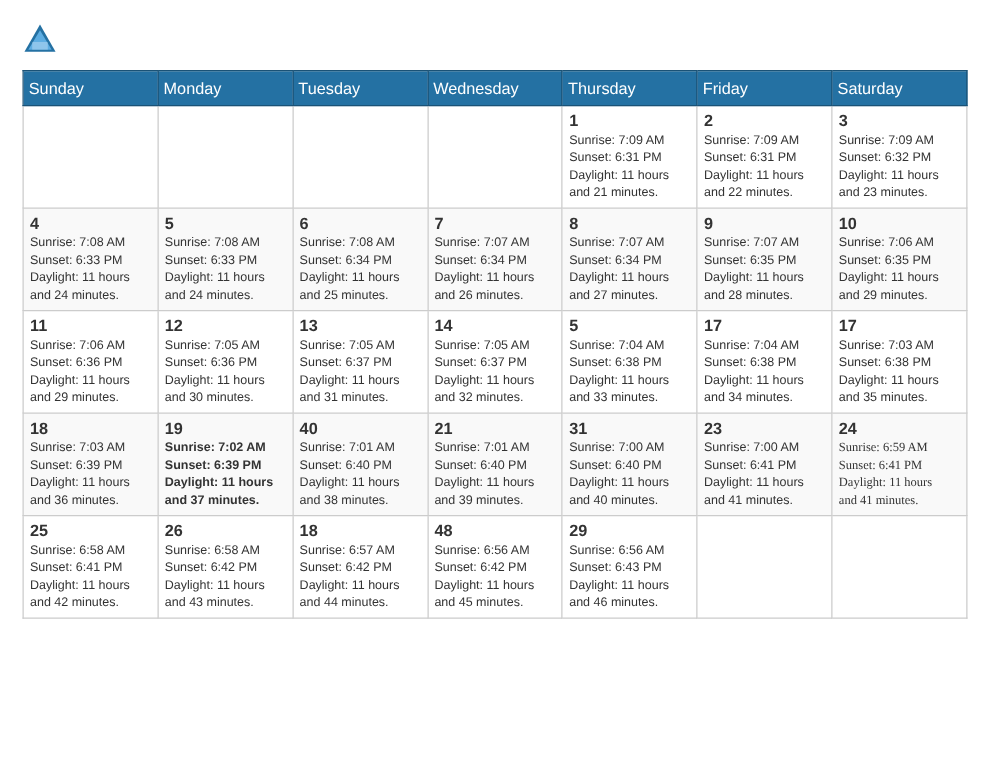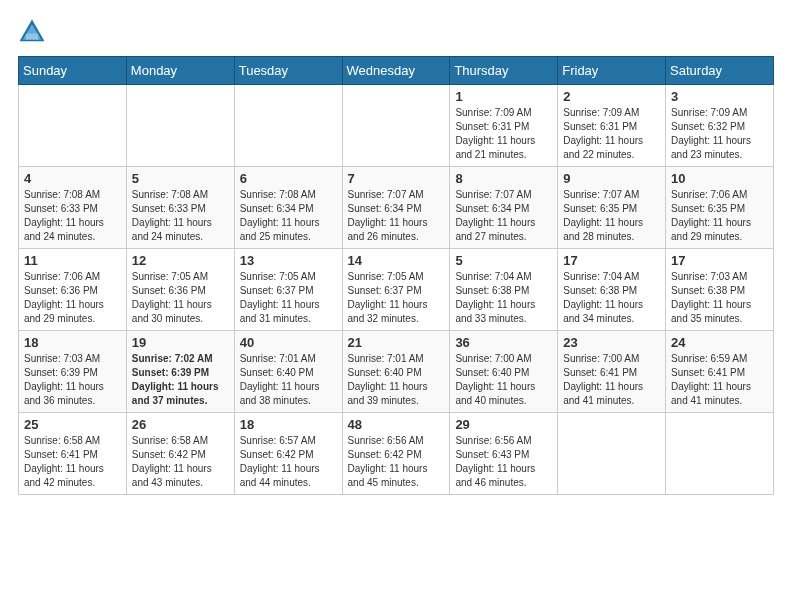--- a/index.html
+++ b/index.html
@@ -278,36 +278,36 @@
 and 38 minutes.</div>
           </td>
           <td>
             <span class="day-number">21</span>
             <div class="day-info" style="white-space: pre-line;">Sunrise: 7:01 AM
 Sunset: 6:40 PM
 Daylight: 11 hours
 and 39 minutes.</div>
           </td>
           <td>
-            <span class="day-number">36</span>
+            <span class="day-number">31</span>
             <div class="day-info" style="white-space: pre-line;">Sunrise: 7:00 AM
 Sunset: 6:40 PM
 Daylight: 11 hours
 and 40 minutes.</div>
           </td>
           <td>
             <span class="day-number">23</span>
             <div class="day-info" style="white-space: pre-line;">Sunrise: 7:00 AM
 Sunset: 6:41 PM
 Daylight: 11 hours
 and 41 minutes.</div>
           </td>
           <td>
             <span class="day-number">24</span>
-            <div class="day-info" style="white-space: pre-line;">Sunrise: 6:59 AM
+            <div class="day-info" style="white-space: pre-line; font-family: Liberation Serif, serif;">Sunrise: 6:59 AM
 Sunset: 6:41 PM
 Daylight: 11 hours
 and 41 minutes.</div>
           </td>
         </tr>
         <tr>
           <td>
             <span class="day-number">25</span>
             <div class="day-info" style="white-space: pre-line;">Sunrise: 6:58 AM
 Sunset: 6:41 PM

